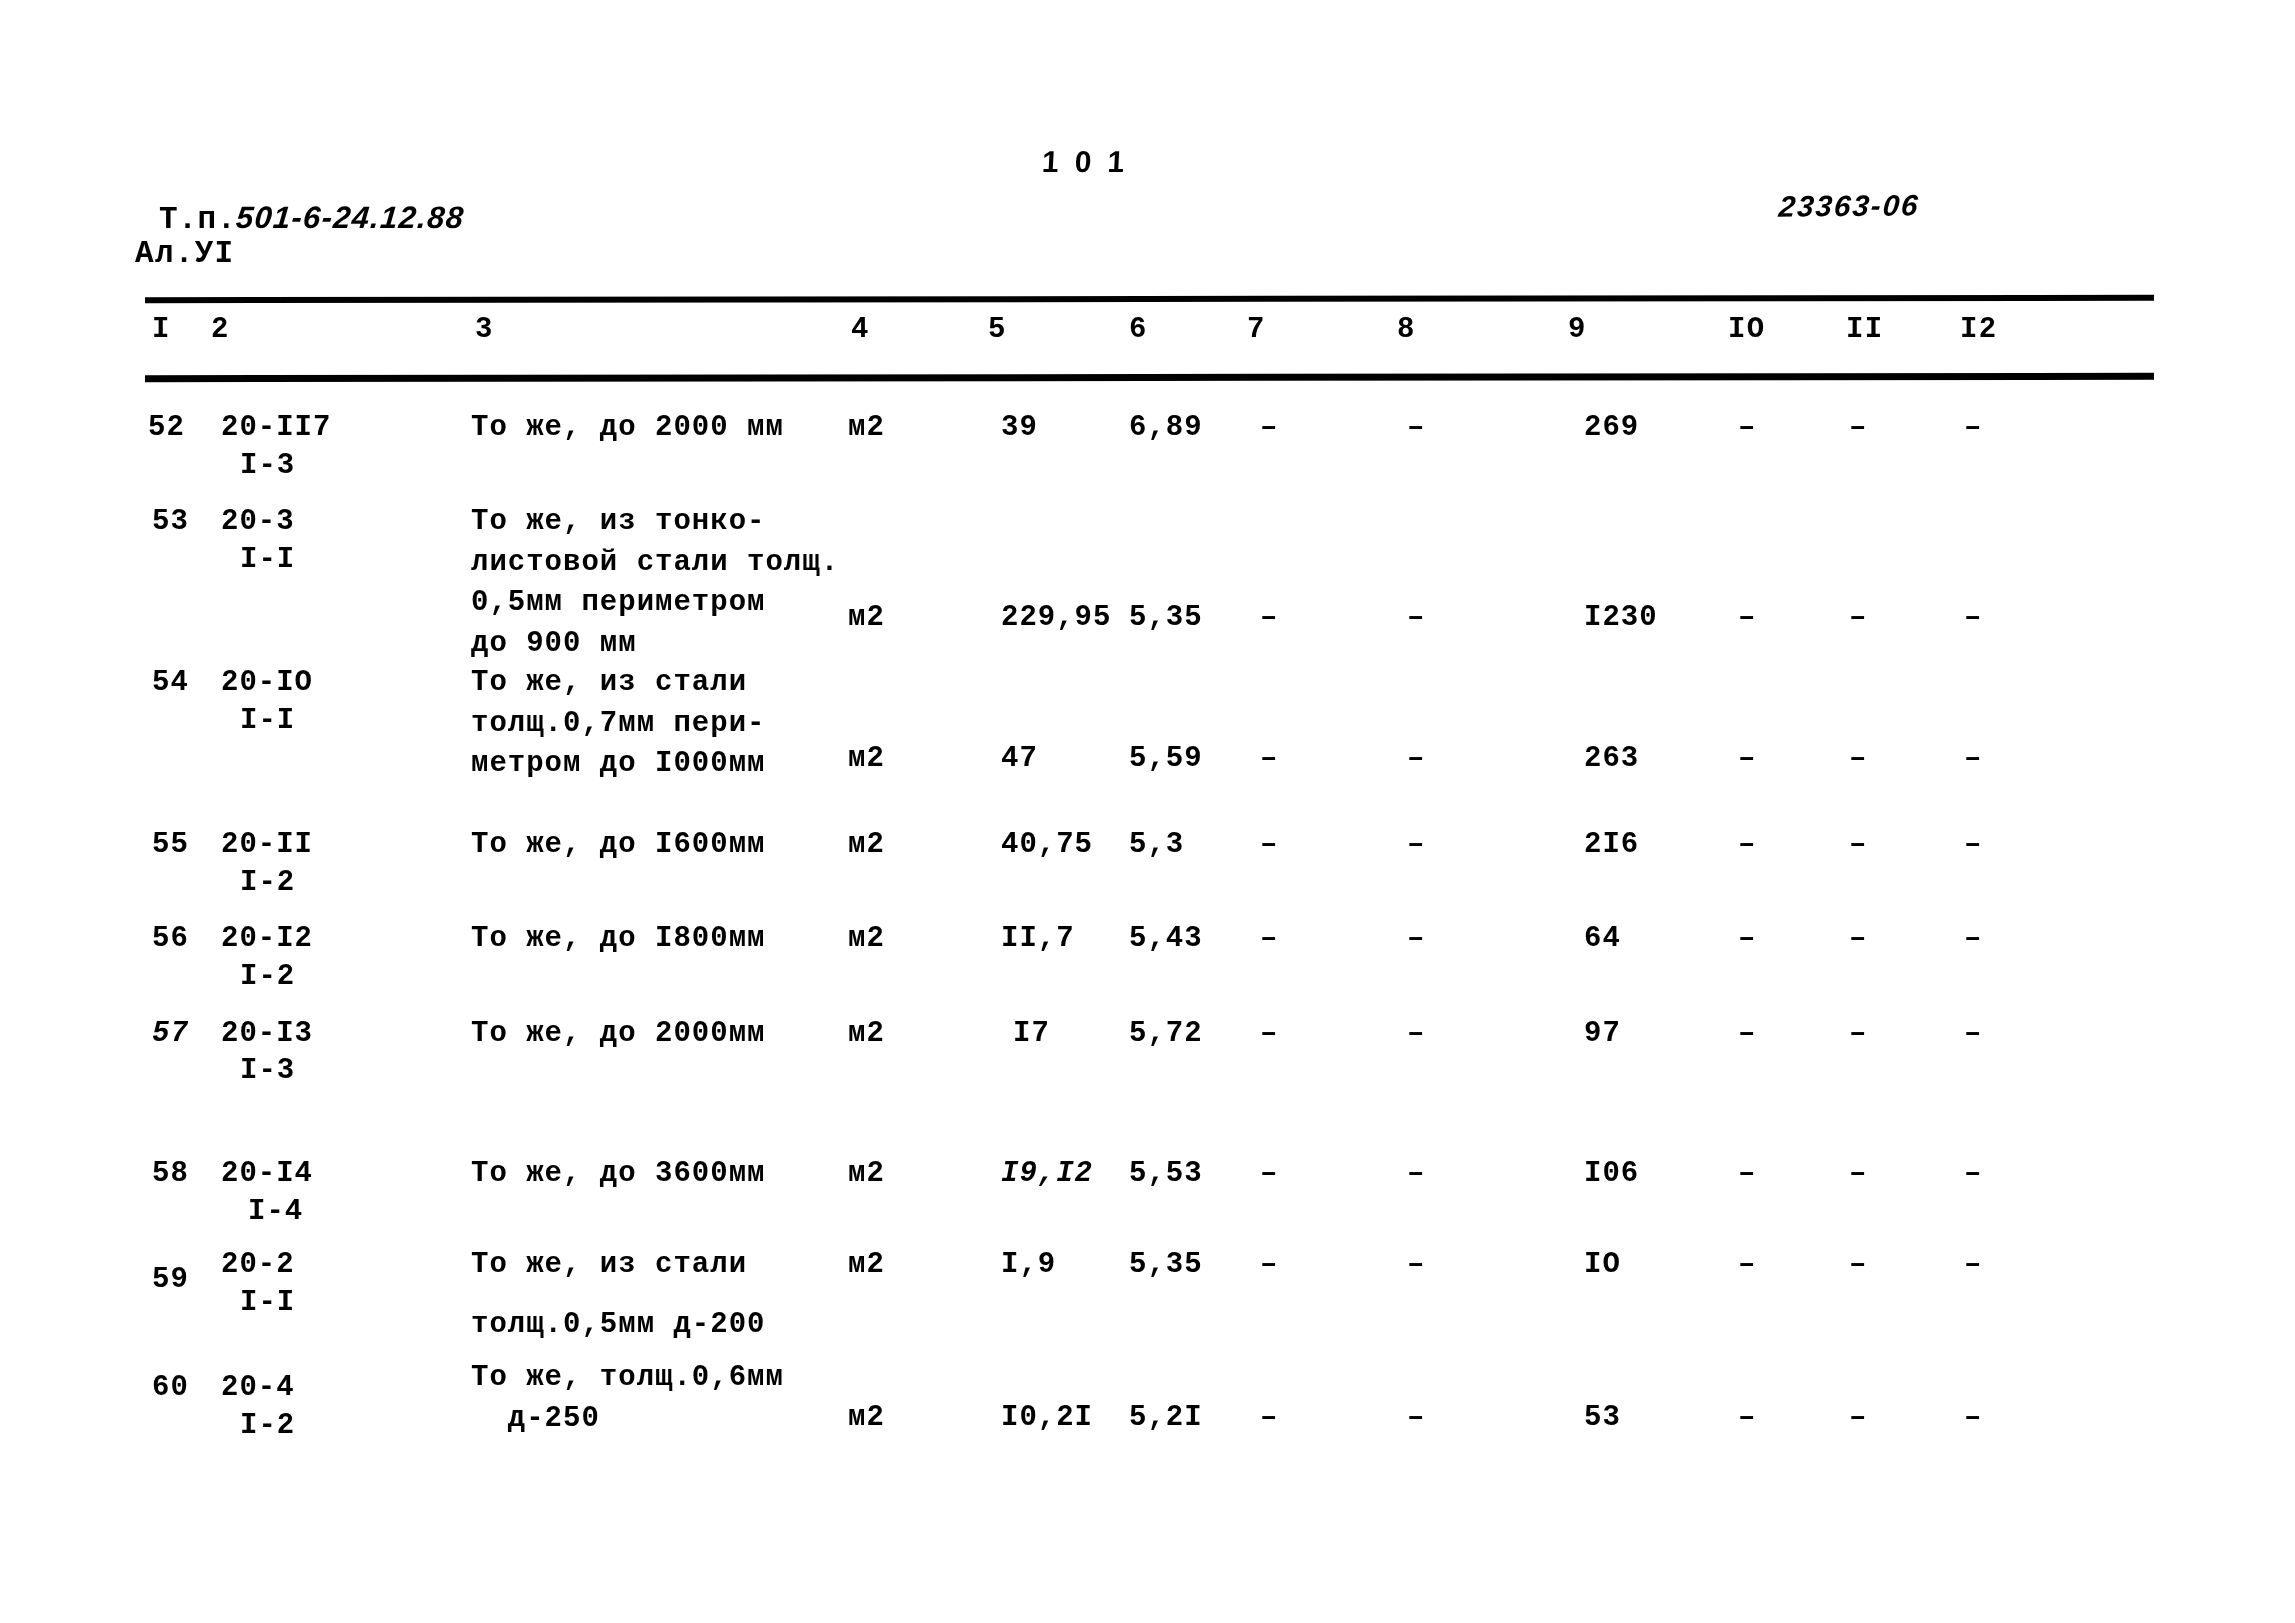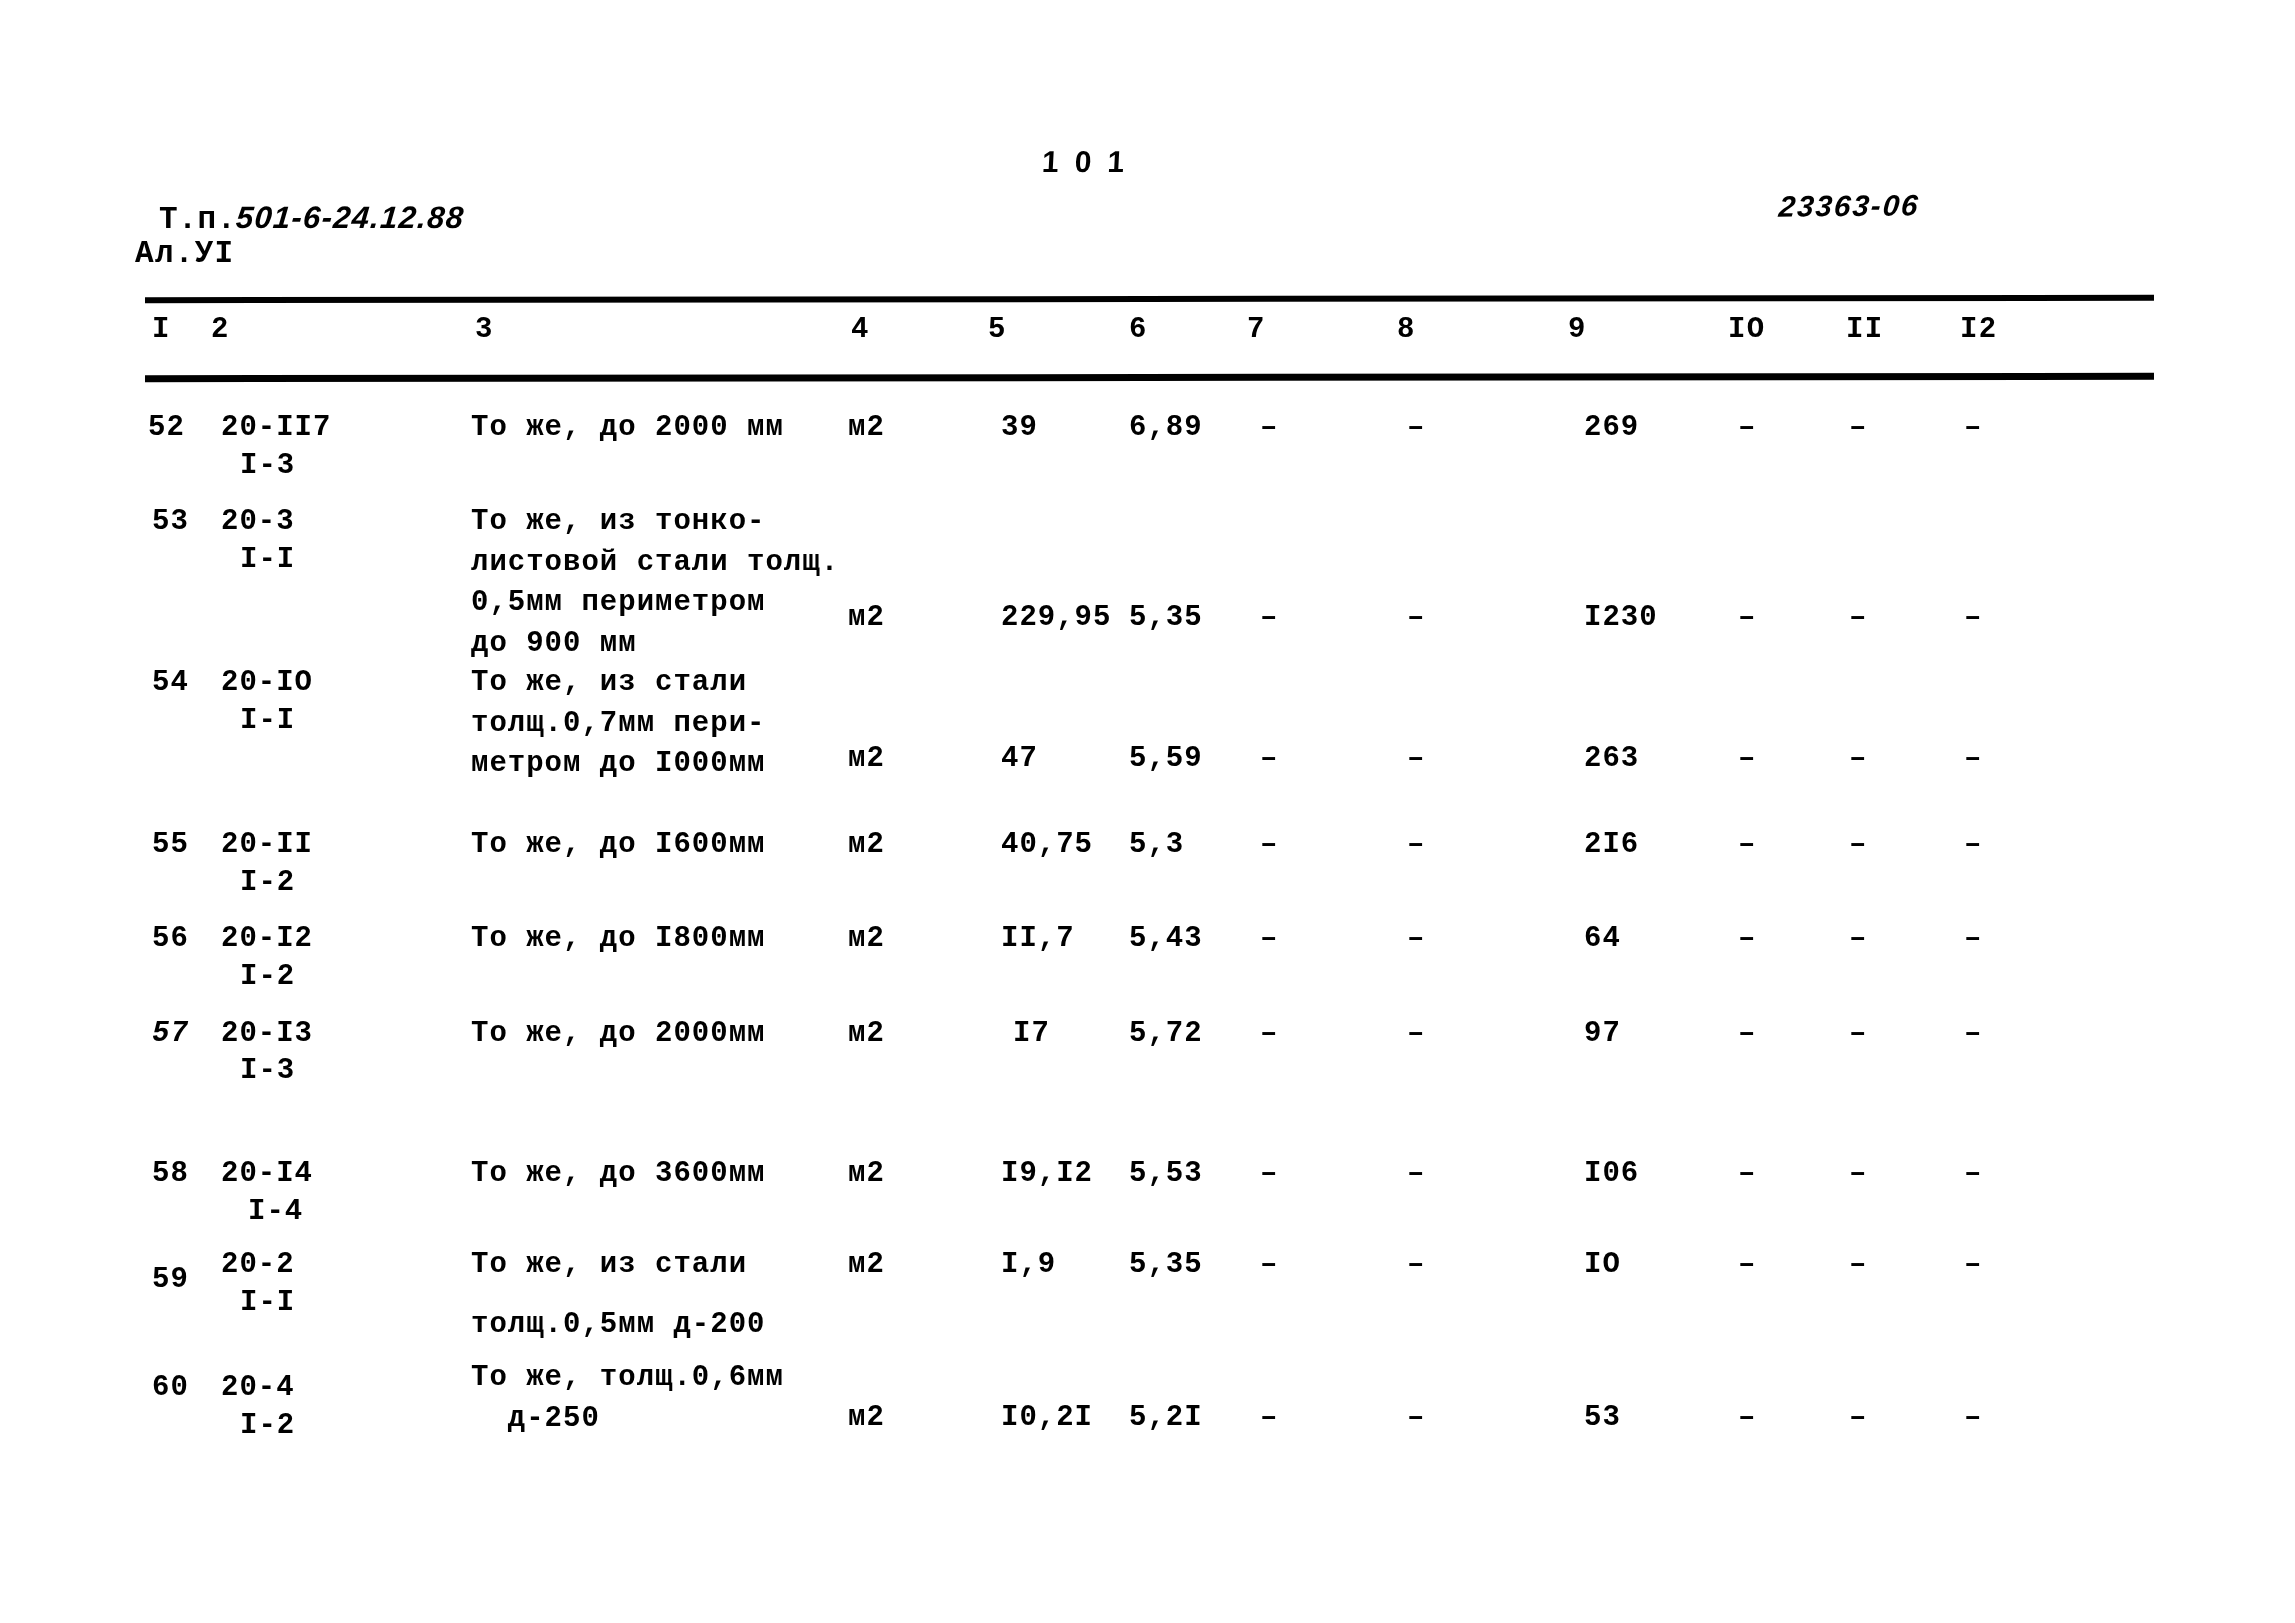--- a/index.html
+++ b/index.html
@@ -229,21 +229,21 @@
         <div class="cell dash" style="left: 1738px; top: 1017px;">–</div>
         <div class="cell dash" style="left: 1849px; top: 1017px;">–</div>
         <div class="cell dash" style="left: 1964px; top: 1017px;">–</div>
       </div>
       <div>
         <div class="cell col-no" style="left: 152px; top: 1157px;">58</div>
         <div class="cell col-code" style="left: 221px; top: 1157px;">20-I4</div>
         <div class="cell col-code" style="left: 240px; top: 1195px; margin-left: 8px;">I-4</div>
         <div class="cell col-desc" style="left: 471px; top: 1157px;">То же, до 3600мм</div>
         <div class="cell col-unit" style="left: 848px; top: 1157px;">м2</div>
-        <div class="cell col-qty" style="left: 1001px; top: 1157px;">I9,I2</div>
+        <div class="cell col-qty" style="left: 1001px; top: 1157px; font-style: italic;">I9,I2</div>
         <div class="cell col-price" style="left: 1129px; top: 1157px;">5,53</div>
         <div class="cell dash" style="left: 1260px; top: 1157px;">–</div>
         <div class="cell dash" style="left: 1407px; top: 1157px;">–</div>
         <div class="cell " style="left: 1584px; top: 1157px;">I06</div>
         <div class="cell dash" style="left: 1738px; top: 1157px;">–</div>
         <div class="cell dash" style="left: 1849px; top: 1157px;">–</div>
         <div class="cell dash" style="left: 1964px; top: 1157px;">–</div>
       </div>
       <div>
         <div class="cell col-no" style="left: 152px; top: 1263px;">59</div>

